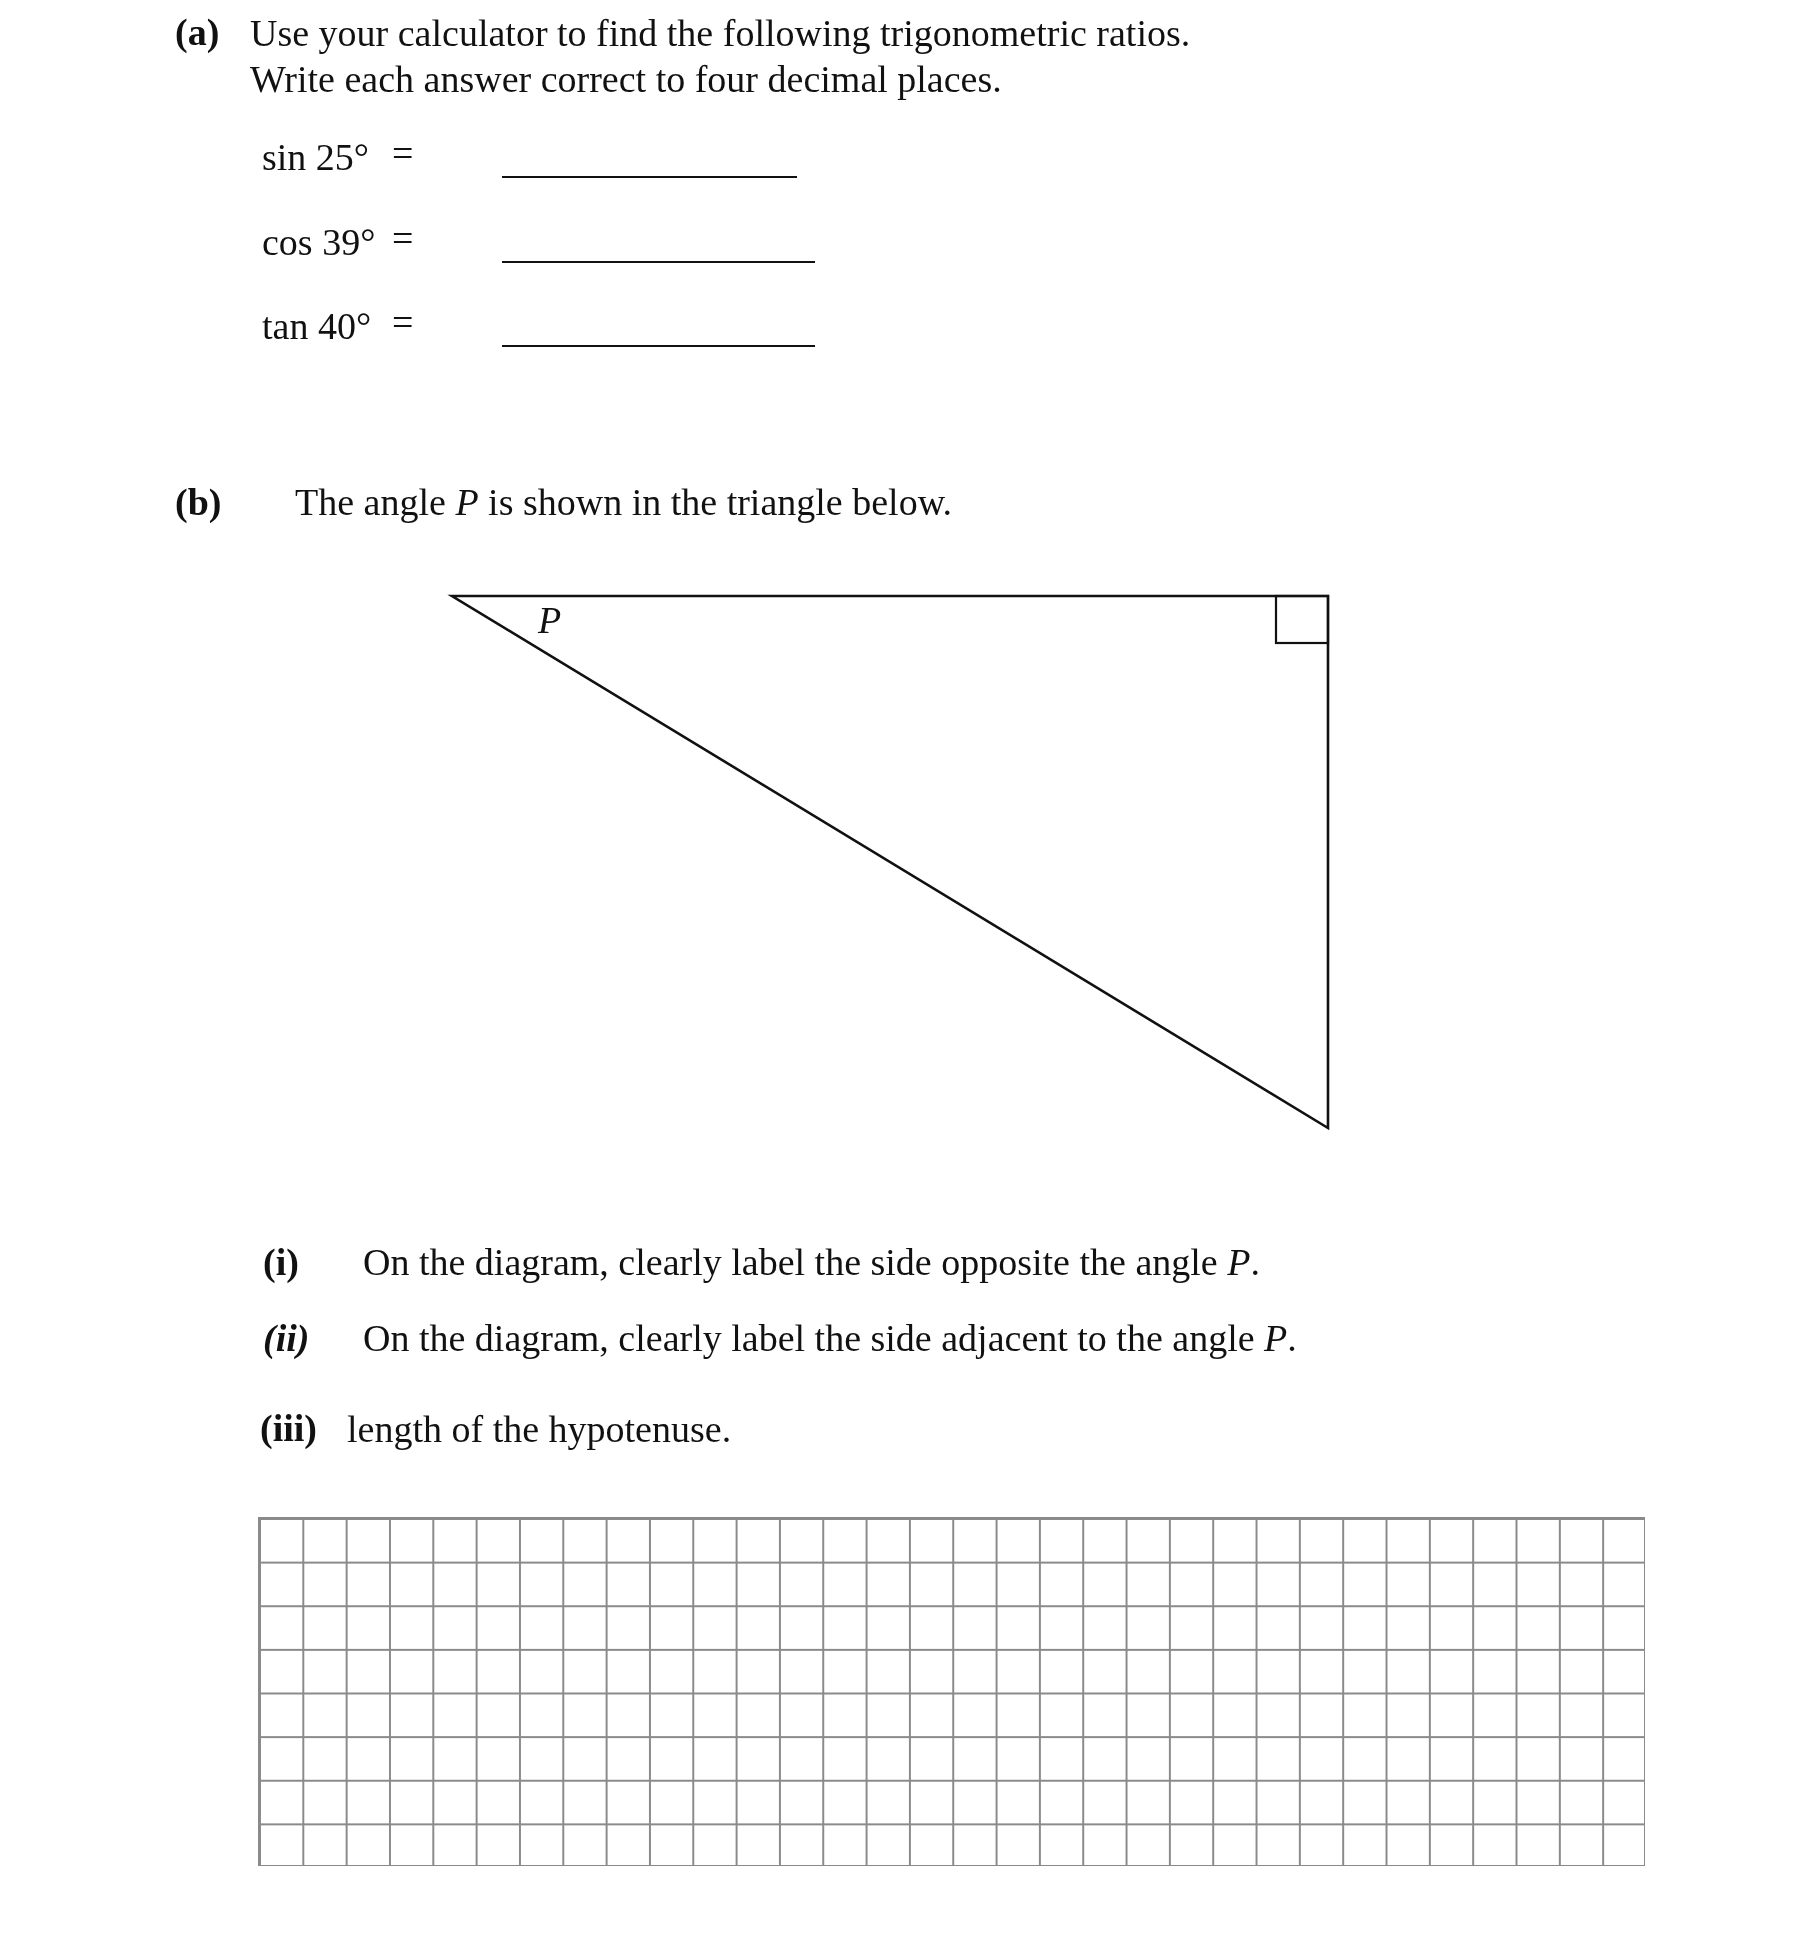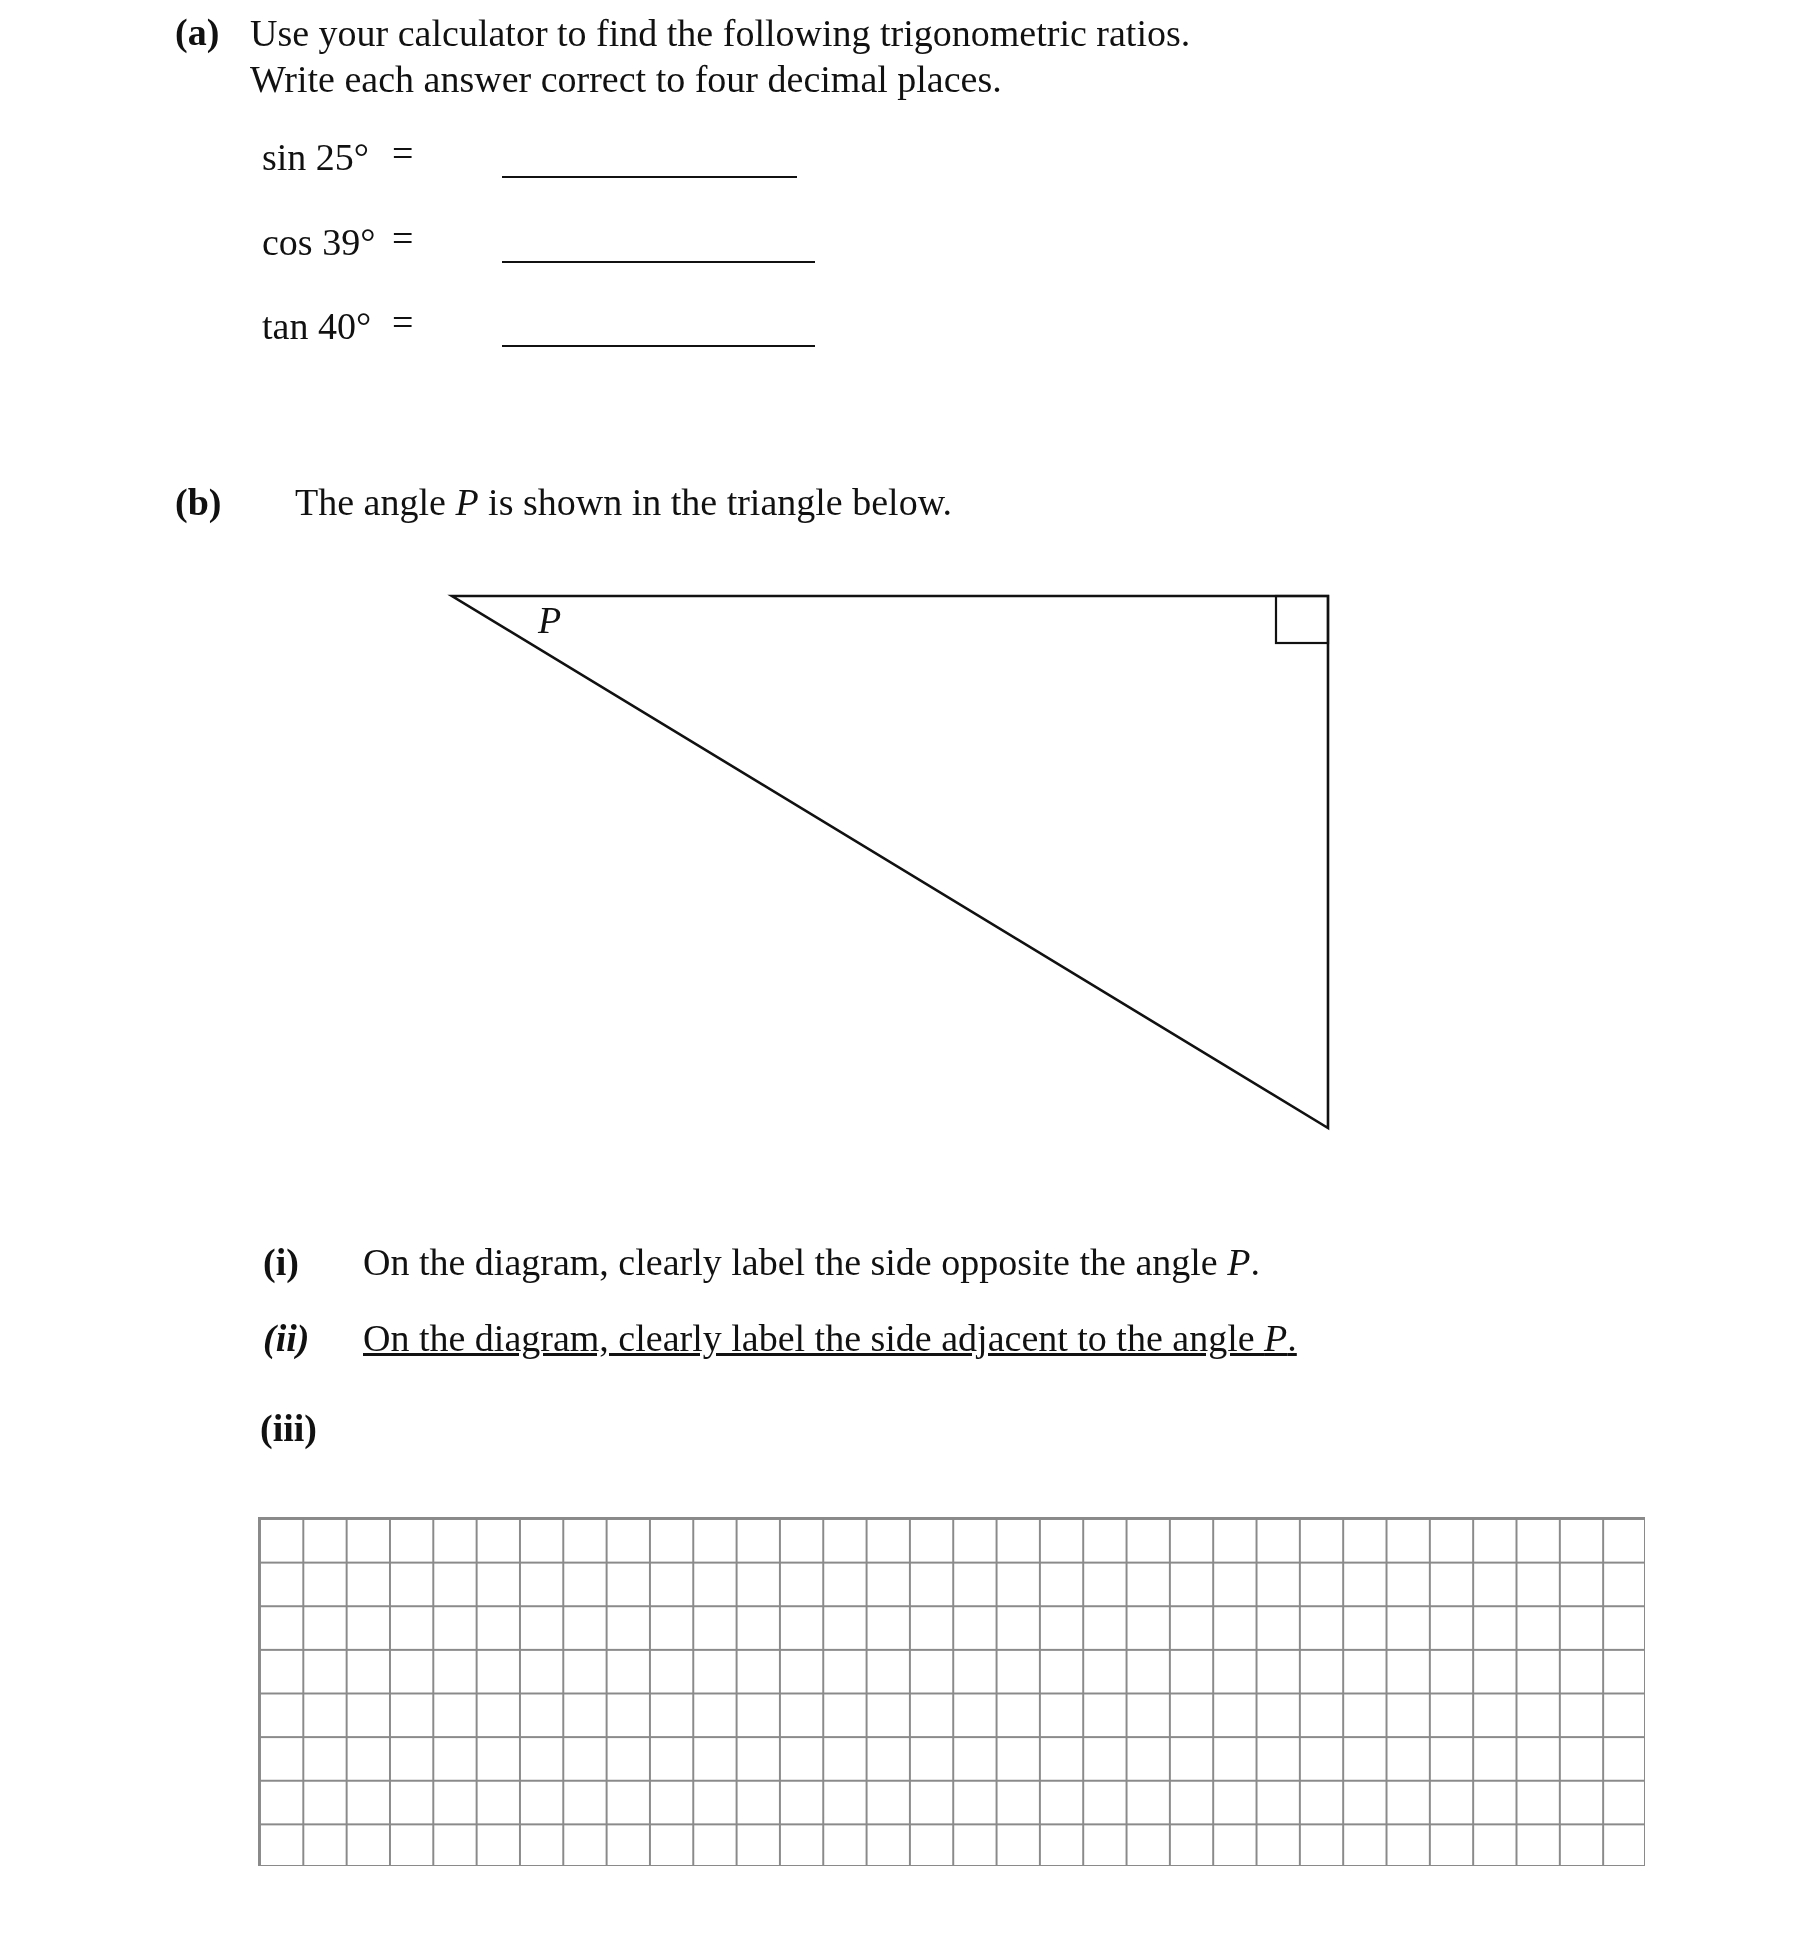--- a/index.html
+++ b/index.html
@@ -82,21 +82,22 @@
   <rect x="836" y="11" width="52" height="47" fill="none" stroke="#111111" stroke-width="2.2"></rect>
   <text x="98" y="48" font-size="38" font-style="italic" fill="#111111">P</text>
 </svg>
 
 <span class="sub-label" style="left:263px;top:1240px;">(i)</span>
 <div class="sub-text" style="left:363px;top:1240px;">
   <span>On the diagram, clearly label the side opposite the angle </span><i class="ital">P</i><span>.</span>
 </div>
 
 <span class="sub-label" style="left:263px;top:1316px;font-style:italic;">(ii)</span>
-<div class="sub-text" style="left:363px;top:1316px;text-decoration:underline;">
+<div class="sub-text" style="left:363px;top:1316px;">
   <span>On the diagram, clearly label the side adjacent to the angle </span><i class="ital">P</i><span>.</span>
 </div>
 
 <span class="sub-label" style="left:260px;top:1406px;">(iii)</span>
 <div class="sub-text iii-text" style="left:347px;top:1406px;">
+  <div>length of the hypotenuse.</div>
 </div>
 
 <div class="working-grid"></div>
 
 </body></html>

